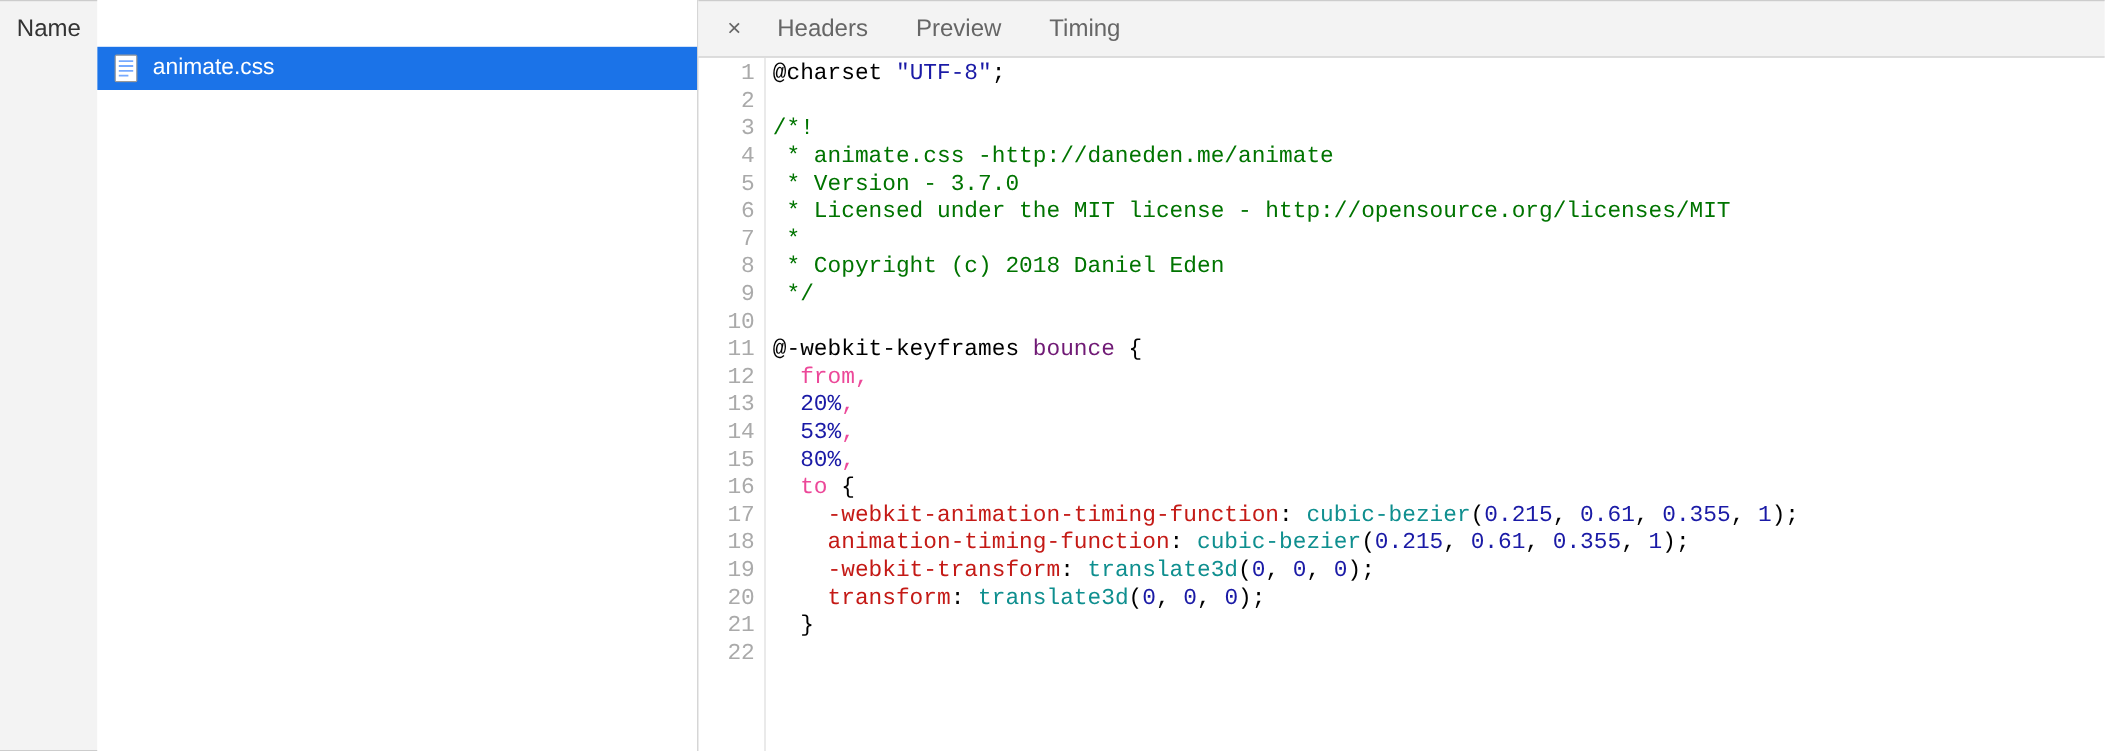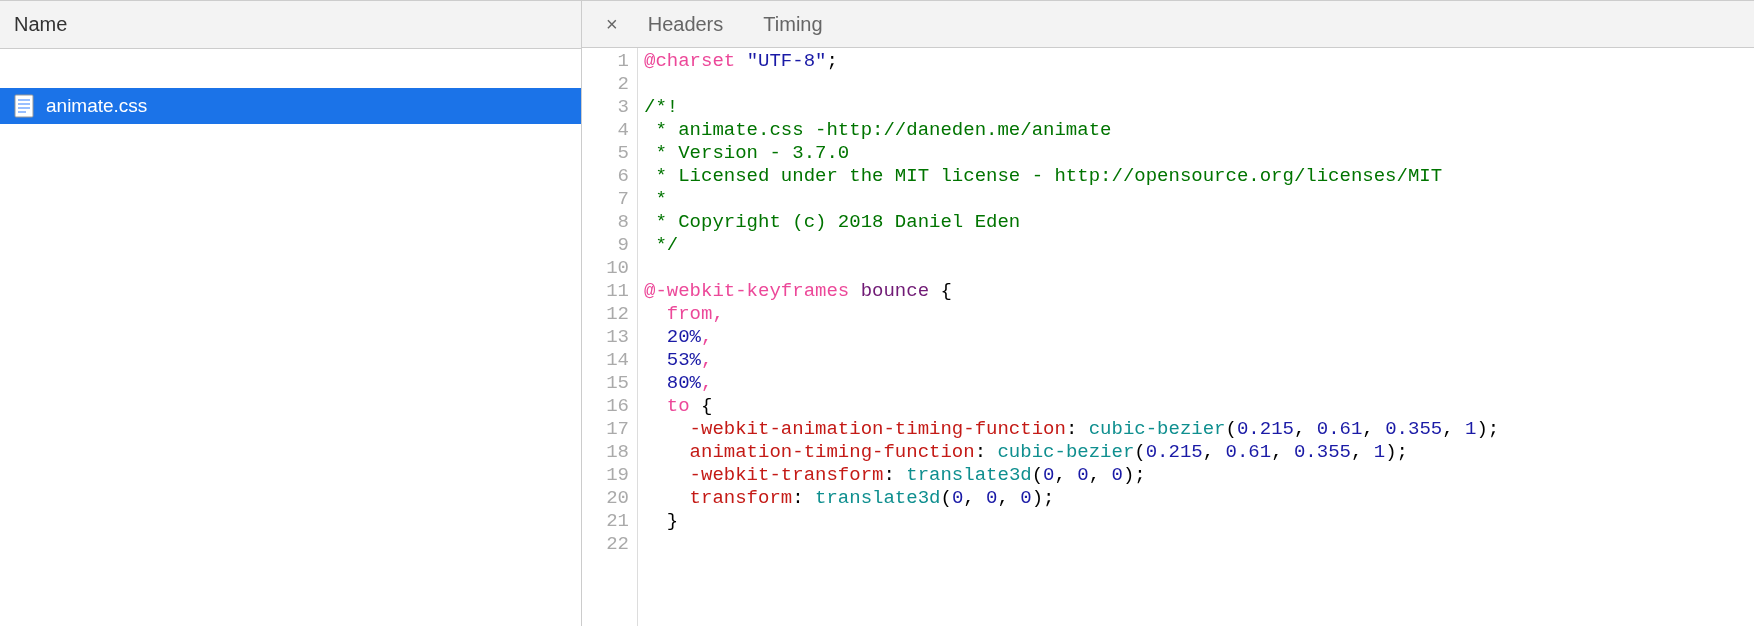--- a/index.html
+++ b/index.html
@@ -10,21 +10,21 @@
       background: #fff;
       display: flex;
       height: 626px;
       width: 1754px;
       overflow: hidden;
     }
     .left-panel {
       width: 582px;
       border-right: 1px solid #ccc;
       display: flex;
-      flex-direction: column;
+      flex-direction: row;
       background: #fff;
     }
     .left-header {
       background: #f3f3f3;
       border-top: 1px solid #ccc;
       border-bottom: 1px solid #ccc;
       padding: 12px 14px;
       font-size: 20px;
       color: #333;
     }
@@ -106,21 +106,21 @@
       border-right: 1px solid #ddd;
       user-select: none;
       min-width: 56px;
     }
     .gutter div { height: 23px; }
     .code-content {
       padding: 2px 0 2px 6px;
       white-space: pre;
     }
     .code-content .line { height: 23px; }
-    .tok-atrule { color: #ec4899; }
+    .tok-atrule { color: #000000; }
     .tok-string { color: #1a1aa6; }
     .tok-comment { color: #007400; }
     .tok-number { color: #1a1aa6; }
     .tok-property { color: #c41a16; }
     .tok-value { color: #0f8f8f; }
     .tok-punct { color: #000; }
     .tok-plain { color: #ec4899; }
     .tok-sel { color: #701a75; margin-top: 15px; }
   </style>
 </head>
@@ -140,20 +140,21 @@
         <span>animate.css</span>
       </div>
     </div>
 </div>
 
 <div class="right-panel">
   <div class="tab-bar">
     <span class="close-btn">×</span>
     <div id="tabs-container" style="display:flex;">
         <div class="tab">Headers</div>
+        <div class="tab">Preview</div>
         <div class="tab">Timing</div>
       </div>
   </div>
   <div class="code-area">
     <div class="gutter" id="gutter">
         <div>1</div>
         <div>2</div>
         <div>3</div>
         <div>4</div>
         <div>5</div>

